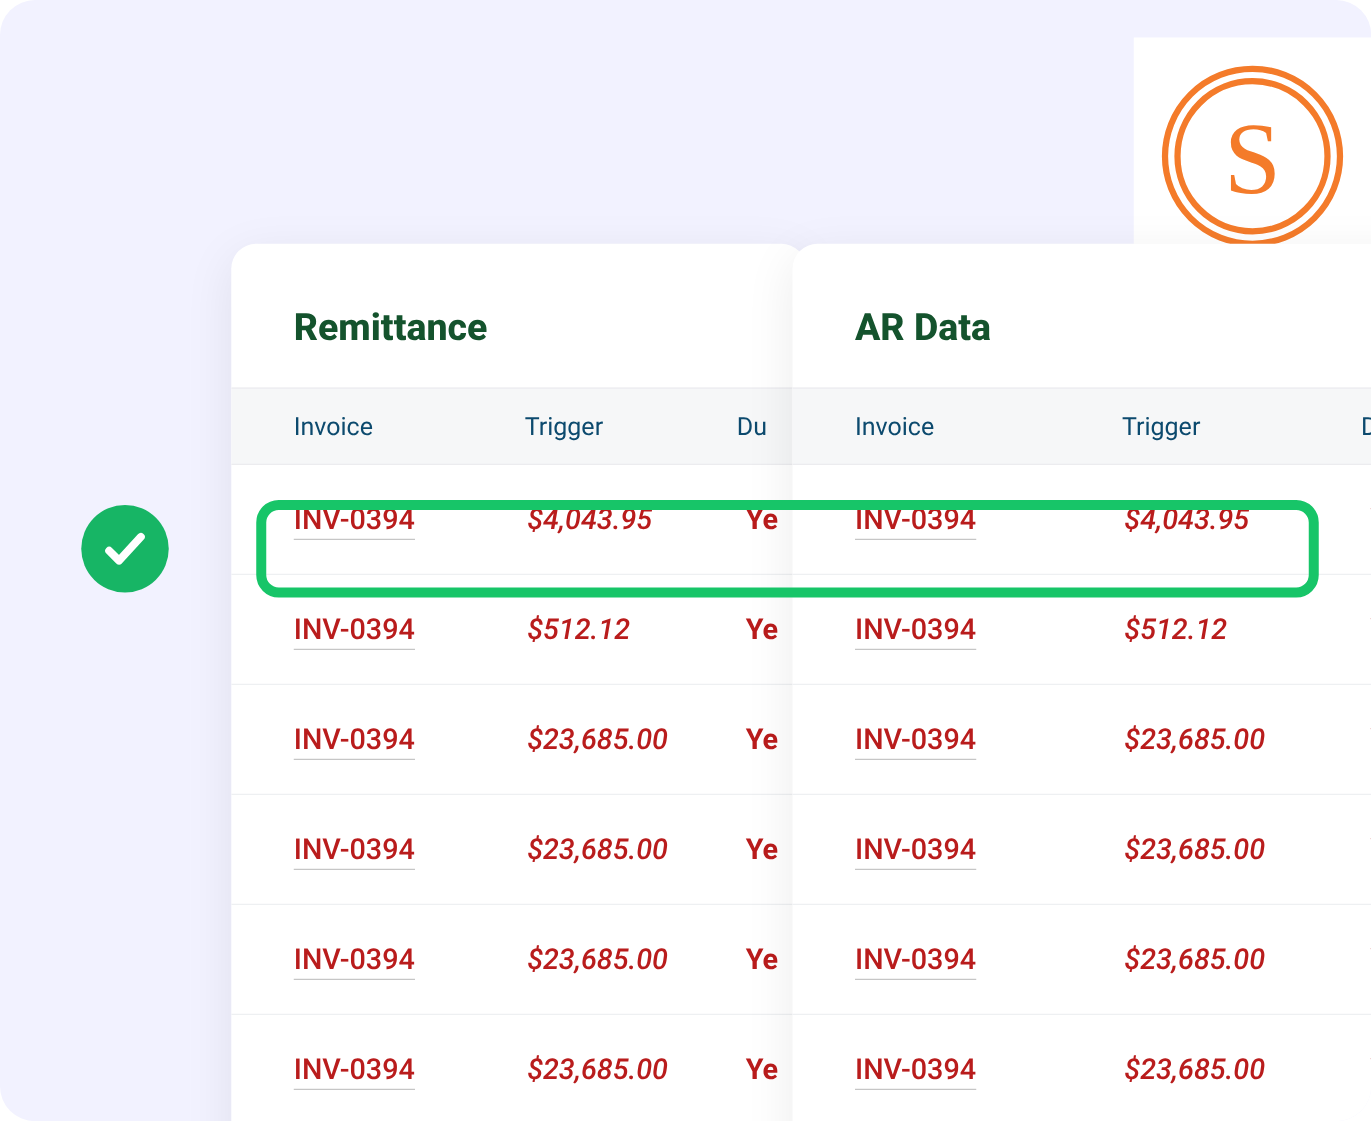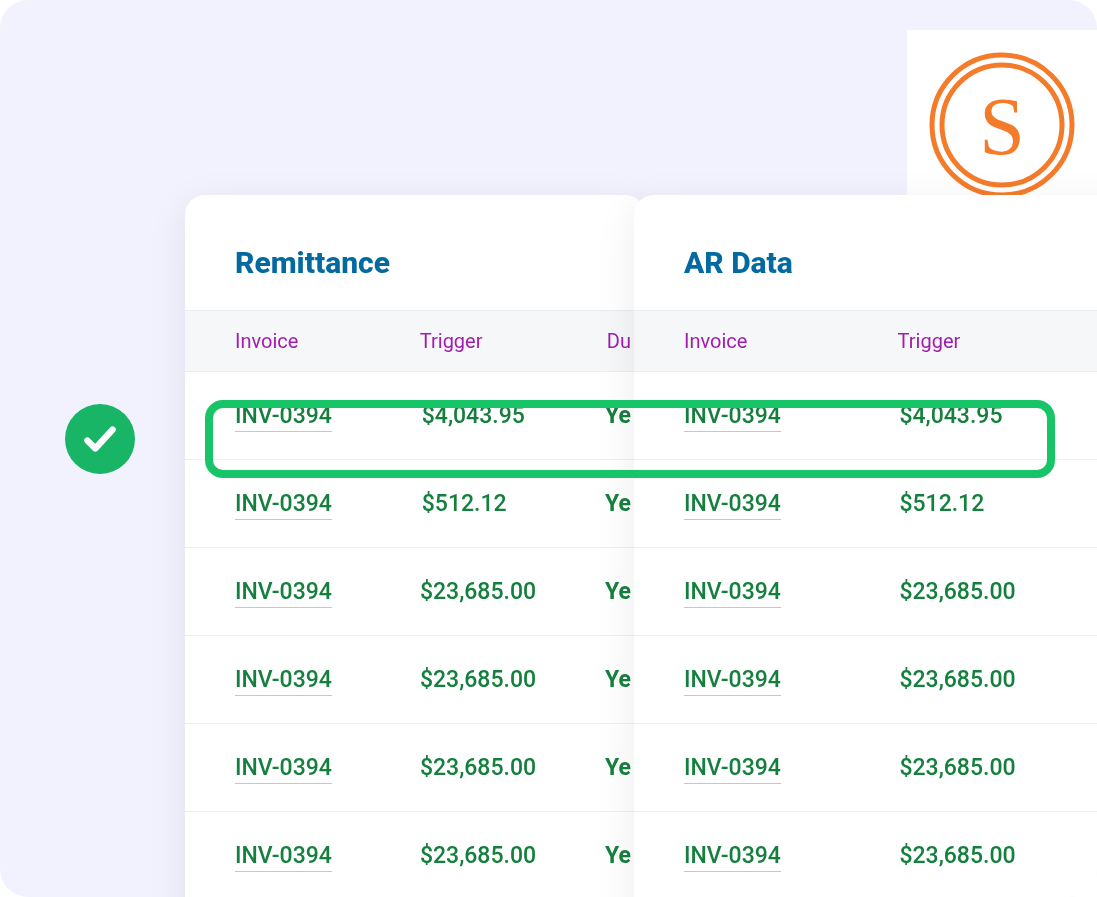--- a/index.html
+++ b/index.html
@@ -50,51 +50,51 @@
   .card.right {
     top: 195px;
     left: 634px;
     width: 520px;
     height: 750px;
     z-index: 2;
   }
   .card-title {
     font-size: 30px;
     font-weight: 800;
-    color: #0369a1;
+    color: #14532d;
     padding: 50px 40px 30px 50px;
   }
   .header-row {
     display: flex;
     align-items: center;
     background: #f6f7f8;
     border-top: 1px solid #ececef;
     border-bottom: 1px solid #ececef;
     padding: 18px 0;
     font-size: 20px;
-    color: #a21caf;
+    color: #0c4a6e;
   }
   .col {
     padding: 0 14px;
   }
   .col-invoice { width: 48%; padding-left: 50px; text-align: left; }
   .col-trigger { width: 36%; }
-  .col-due { width: 16%; text-align: right; padding-left: 18px; }
+  .col-due { width: 16%; text-align: left; padding-left: 18px; }
 
   .row {
     display: flex;
     align-items: center;
     border-bottom: 1px solid #eef0f2;
     height: 88px;
     font-size: 23px;
-    color: #15803d;
+    color: #b91c1c;
     gap: 29px;
   }
   .row .col-invoice { font-weight: 500; }
-  .row .col-trigger { font-weight: 500; }
+  .row .col-trigger { font-weight: 500; font-style: italic; }
   .row .col-due { font-weight: 700; }
 
   .invoice-underline {
     border-bottom: 1px solid #c6c6c6;
     padding-bottom: 2px;
   }
 
   .check-badge {
     position: absolute;
     top: 404px;

